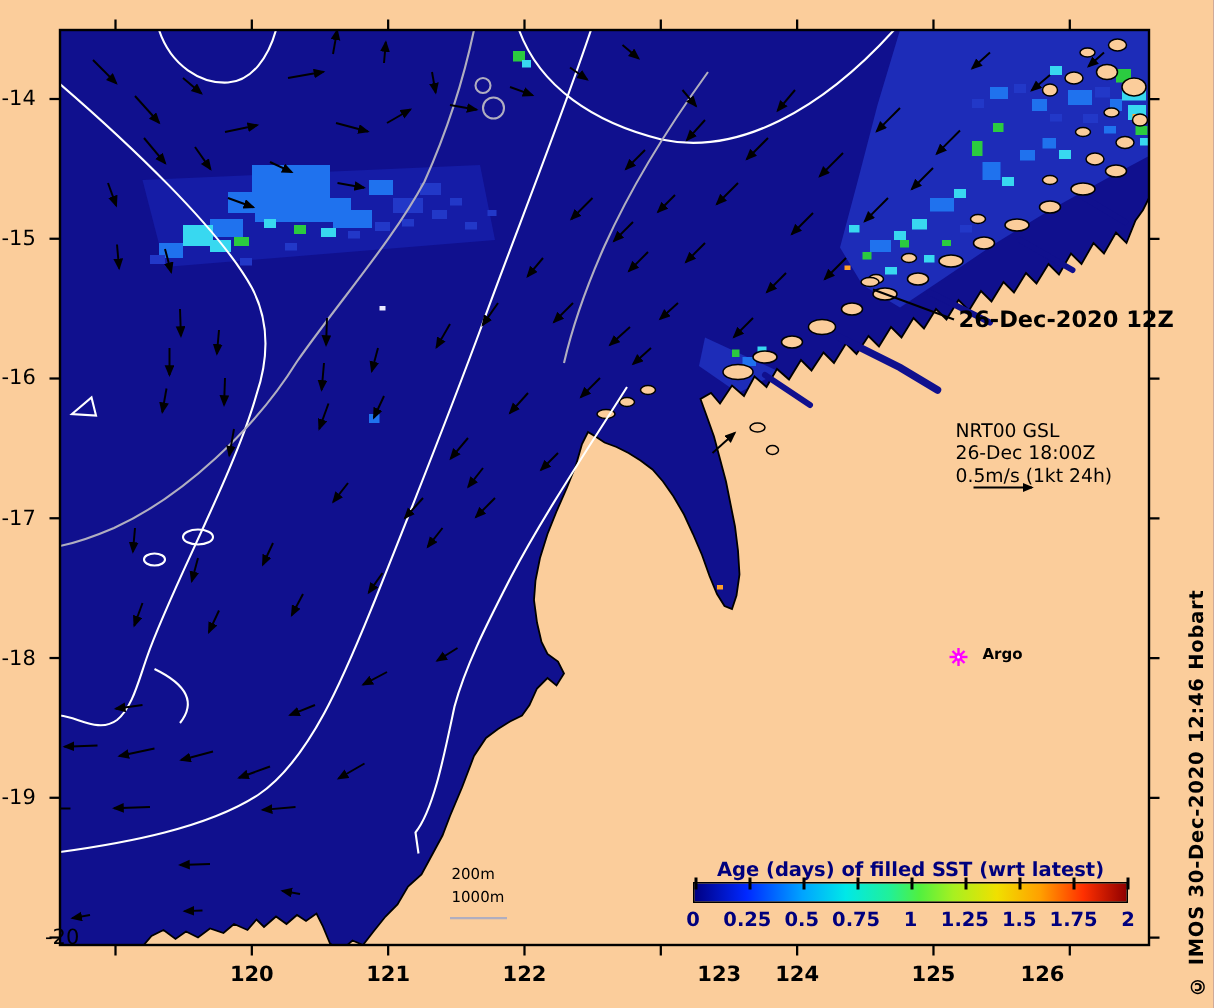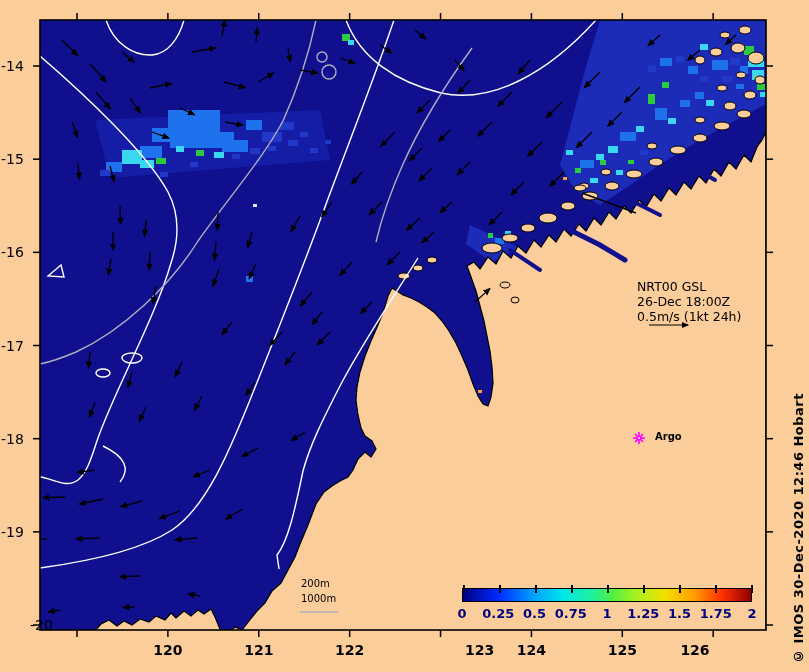--- a/index.html
+++ b/index.html
@@ -361,30 +361,32 @@
         <line x1="766" y1="438.68" x2="773" y2="438.68"></line>
         <line x1="40" y1="531.85" x2="33" y2="531.85"></line>
         <line x1="766" y1="531.85" x2="773" y2="531.85"></line>
         <line x1="40" y1="625.02" x2="33" y2="625.02"></line>
         <line x1="766" y1="625.02" x2="773" y2="625.02"></line>
       </g>
 
     <rect x="40" y="20" width="726" height="610" fill="none" stroke="#000" stroke-width="1.6"></rect>
   </svg>
 
+  <div class="lbl" id="date-stamp">26-Dec-2020 12Z</div>
 
   <div class="lbl nrt-line" style="top:279px">NRT00 GSL</div>
   <div class="lbl nrt-line" style="top:294px">26-Dec 18:00Z</div>
   <div class="lbl nrt-line" style="top:309px">0.5m/s (1kt 24h)</div>
 
   <div class="lbl" id="argo-label">Argo</div>
 
   <div class="lbl depth-lbl" style="top:578px">200m</div>
   <div class="lbl depth-lbl" style="top:593px">1000m</div>
 
+  <div class="lbl" id="cbar-title">Age (days) of filled SST (wrt latest)</div>
   <div id="cbar">
       <div class="cbar-tick" style="left: 0px;"></div>
       <div class="cbar-tick" style="left: 36px;"></div>
       <div class="cbar-tick" style="left: 72px;"></div>
       <div class="cbar-tick" style="left: 108px;"></div>
       <div class="cbar-tick" style="left: 144px;"></div>
       <div class="cbar-tick" style="left: 180px;"></div>
       <div class="cbar-tick" style="left: 216px;"></div>
       <div class="cbar-tick" style="left: 252px;"></div>
       <div class="cbar-tick" style="left: 288px;"></div>

